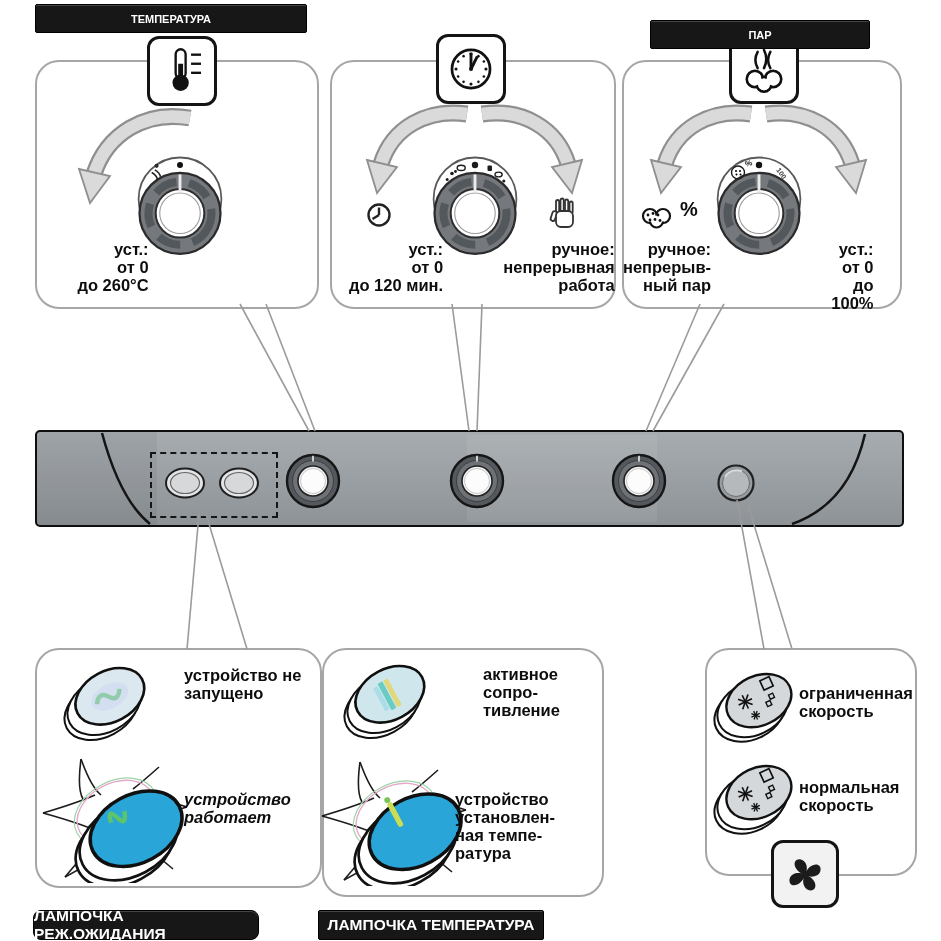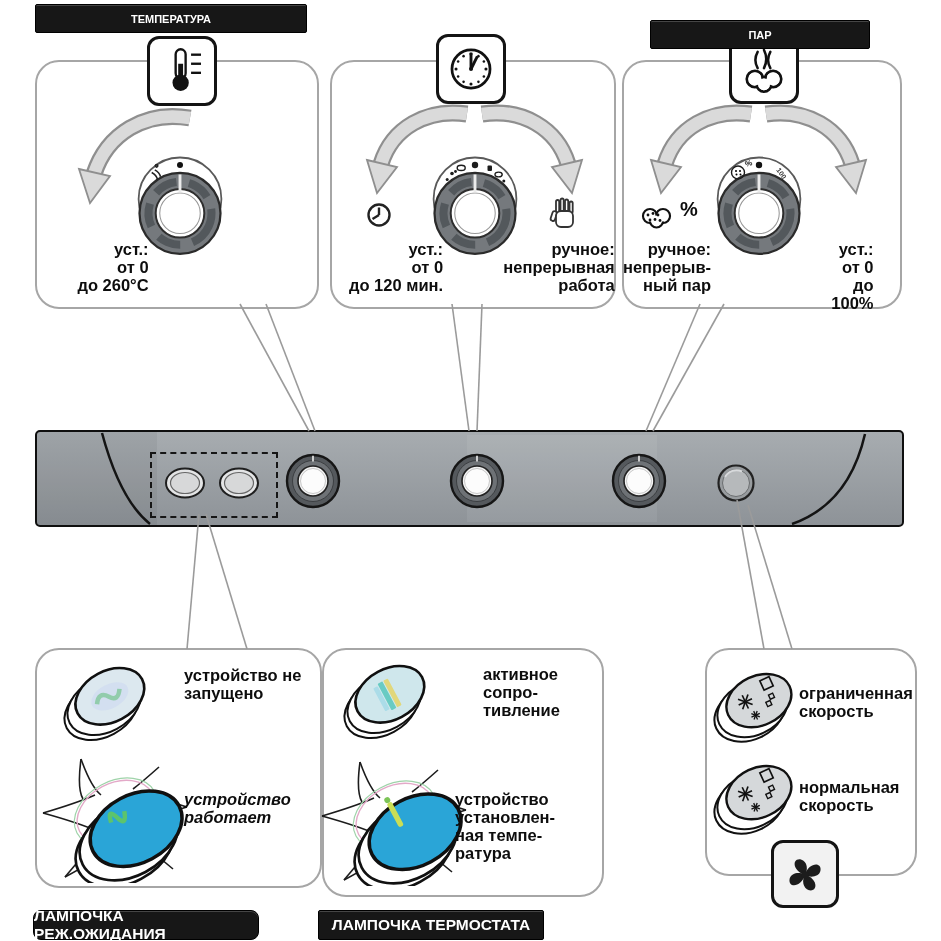--- a/index.html
+++ b/index.html
@@ -402,16 +402,16 @@
         <path d="M0,0 C-4,15 -21,17 -19,5 C-17,-3 -6,-4 0,0 Z"></path>
         <circle r="4.5"></circle>
       </g>
     </svg>
   </div>
 
   <div class="footerbar" style="left:33px;top:910px;width:224px;border-radius:8px;">
     <span>ЛАМПОЧКА РЕЖ.ОЖИДАНИЯ</span>
   </div>
   <div class="footerbar" style="left:318px;top:910px;width:224px;">
-    <span>ЛАМПОЧКА ТЕРМОСТАТА</span>
+    <span>ЛАМПОЧКА ТЕМПЕРАТУРА</span>
   </div>
 
 </div>
 
 </body></html>

